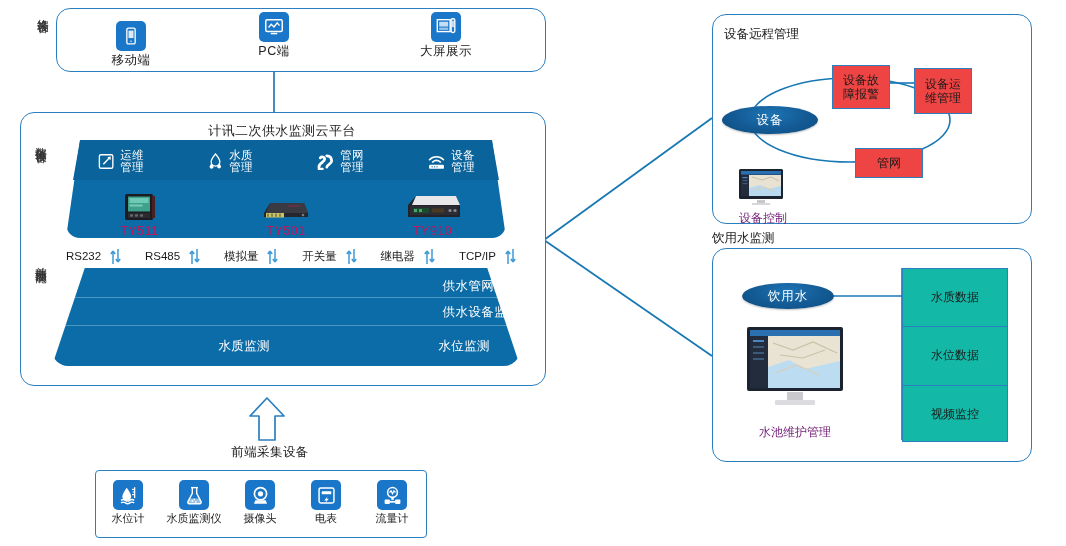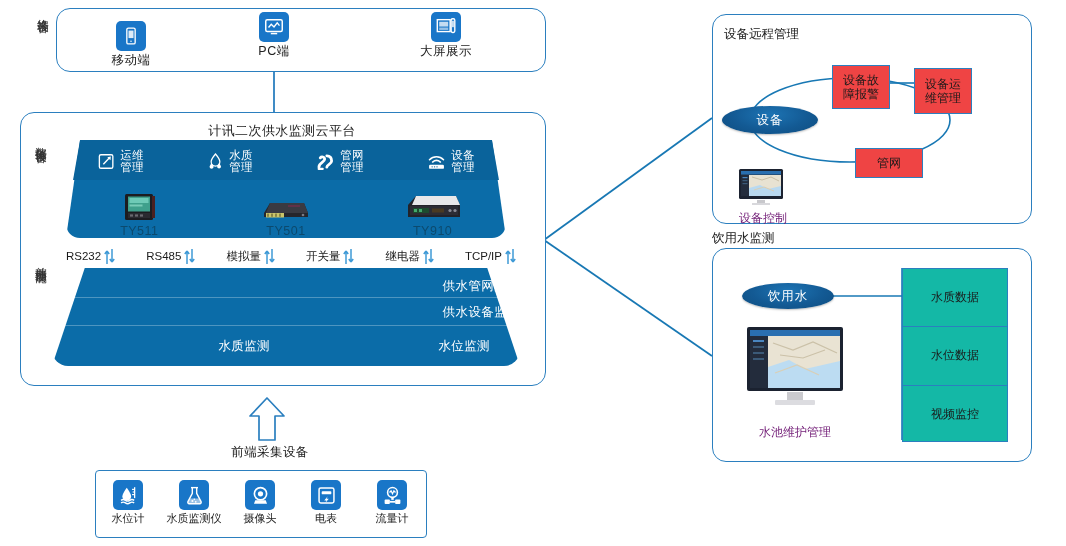--- a/index.html
+++ b/index.html
@@ -37,26 +37,26 @@
   .modrow{position:absolute;left:66px;top:142px;width:440px;height:38px;
      display:flex;align-items:center;justify-content:space-around;}
   .mod{display:flex;align-items:center;gap:4px;color:#fff;}
   .mod .mtxt{font-size:11.5px;line-height:12.5px;letter-spacing:.3px;}
   .mod svg{display:block;}
 
   .devrow{position:absolute;left:66px;top:182px;width:440px;height:56px;
      display:flex;align-items:flex-end;justify-content:space-around;}
   .dev{text-align:center;width:110px;}
   .devimg{height:34px;display:flex;align-items:flex-end;justify-content:center;}
-  .devname{color:#0c4a6e;font-size:12.5px;letter-spacing:.5px;margin-top:1px;}
+  .devname{color:#be185d;font-size:12.5px;letter-spacing:.5px;margin-top:1px;}
 
   
   .protorow{position:absolute;left:66px;top:247px;width:450px;height:18px;
      display:flex;align-items:center;justify-content:space-between;}
-  .proto{display:flex;align-items:center;gap:3px;color:#1a1a1a;font-size:11.5px;}
+  .proto{display:flex;align-items:center;gap:9px;color:#1a1a1a;font-size:11.5px;}
   .proto svg{display:block;}
 
   
   #trap-bot{left:52px;top:268px;width:468px;height:98px;
      clip-path:polygon(7% 0%,93% 0%,100% 100%,0% 100%);
      border-radius:0 0 16px 16px;background:#0b6ca8;}
   .bandtxt{position:absolute;color:#fff;text-align:right;font-size:12.5px;letter-spacing:.4px;font-family:Liberation Mono, monospace;}
   .bandline{position:absolute;height:1px;background:rgba(255,255,255,.28);}
 
   

